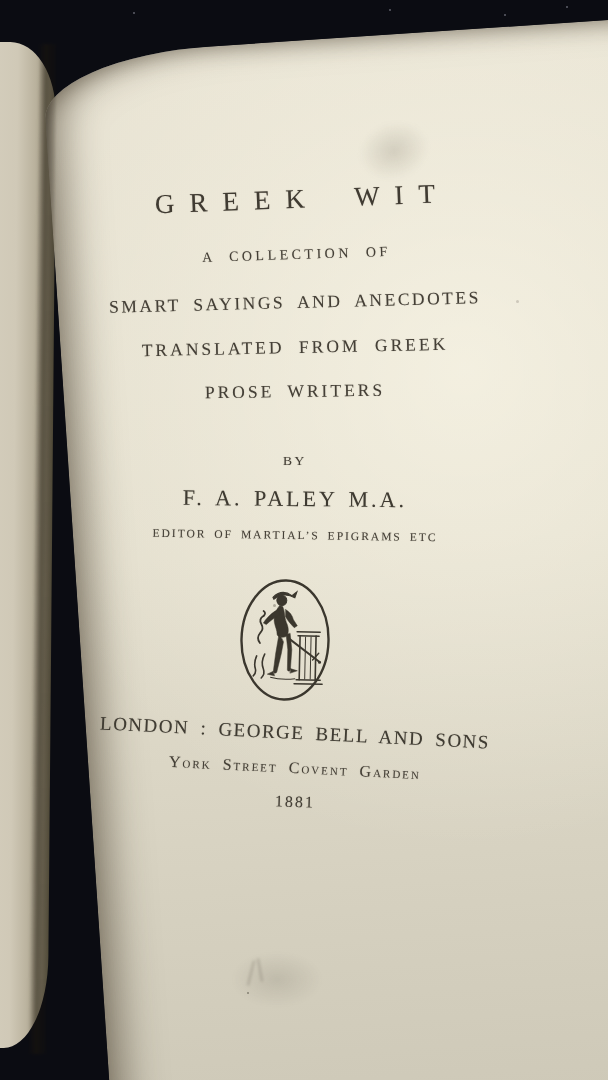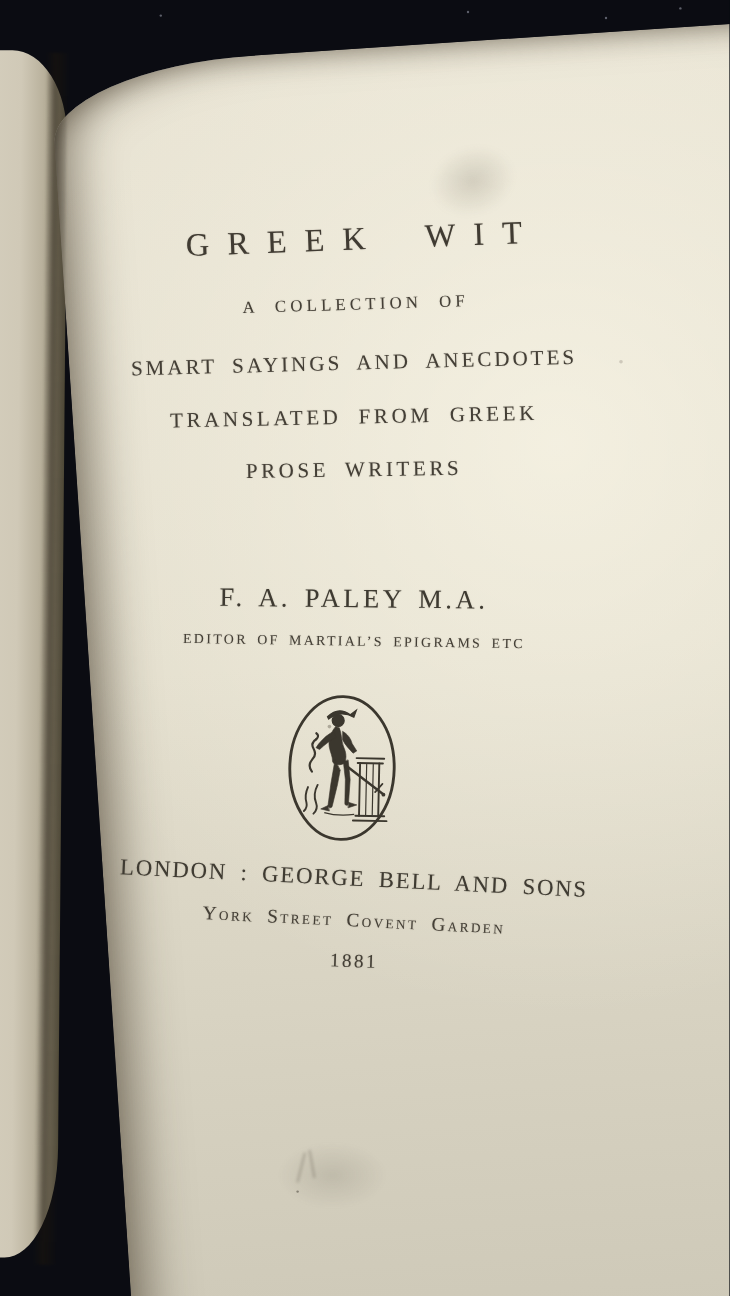--- a/index.html
+++ b/index.html
@@ -90,20 +90,21 @@
   <div class="left-page"></div>
   <div class="main-page"></div>
   <div class="gutter"></div>
 
   <div class="text-layer">
     <div class="tl t-title">GREEK WIT</div>
     <div class="tl t-sub1">A COLLECTION OF</div>
     <div class="tl t-sub2">SMART SAYINGS AND ANECDOTES</div>
     <div class="tl t-sub3">TRANSLATED FROM GREEK</div>
     <div class="tl t-sub4">PROSE WRITERS</div>
+    <div class="tl t-by">BY</div>
     <div class="tl t-author">F. A. PALEY M.A.</div>
     <div class="tl t-credit">EDITOR OF MARTIAL’S EPIGRAMS ETC</div>
 
     <svg class="emblem" viewBox="0 0 96 127" aria-hidden="true">
       <ellipse cx="48" cy="63.5" rx="43.5" ry="59.5" fill="none" stroke="#3b372e" stroke-width="2.4"></ellipse>
 
       <g stroke="#3b372e" fill="none" stroke-width="1.6" stroke-linecap="round">
         <path d="M60,55 h23"></path>
         <path d="M61,59 h21"></path>
         <path d="M63,59 v44"></path>

